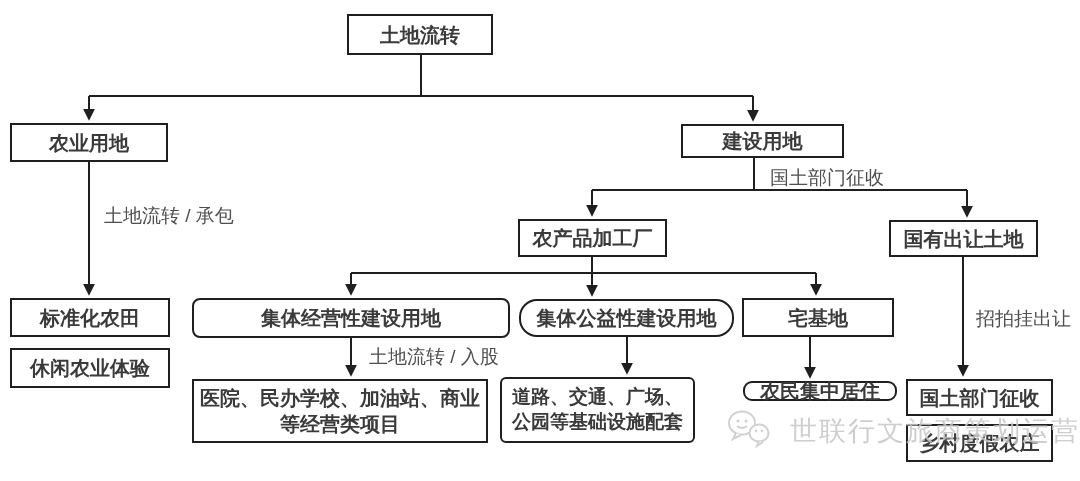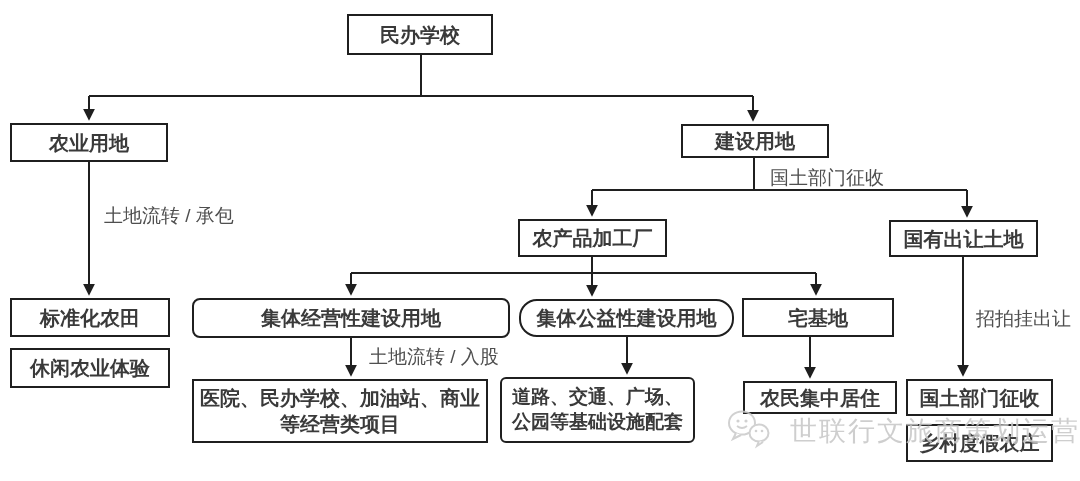--- a/index.html
+++ b/index.html
@@ -95,25 +95,25 @@
       <path d="M816,273 L816,294" marker-end="url(#arrow)"></path>
 
       <path d="M351,338 L351,375" marker-end="url(#arrow)"></path>
       <path d="M627,337 L627,373" marker-end="url(#arrow)"></path>
       <path d="M810,337 L810,377" marker-end="url(#arrow)"></path>
 
       <path d="M963,257 L963,375" marker-end="url(#arrow)"></path>
     </g>
   </svg>
 
-  <div class="node" style="left:347px; top:14px; width:146px; height:41px;">民办学校</div>
+  <div class="node" style="left:347px; top:14px; width:146px; height:41px;">土地流转</div>
 
   <div class="node" style="left:10px; top:123px; width:158px; height:39px;">农业用地</div>
 
-  <div class="node" style="left:681px; top:124px; width:148px; height:34px;">建设用地</div>
+  <div class="node" style="left:681px; top:124px; width:163px; height:34px;">建设用地</div>
 
   <div class="node" style="left:10px; top:298px; width:160px; height:39px;">标准化农田</div>
 
   <div class="node" style="left:10px; top:348px; width:160px; height:40px;">休闲农业体验</div>
 
   <div class="node" style="left:518px; top:219px; width:149px; height:38px;">农产品加工厂</div>
 
   <div class="node" style="left:889px; top:220px; width:149px; height:37px;">国有出让土地</div>
 
   <div class="node" style="left:192px; top:298px; width:318px; height:40px;border-radius:8px;">集体经营性建设用地</div>
@@ -121,21 +121,21 @@
   <div class="node" style="left:519px; top:299px; width:215px; height:38px;border-radius:18px;">集体公益性建设用地</div>
 
   <div class="node" style="left:742px; top:298px; width:152px; height:39px;">宅基地</div>
 
   <div class="node" style="left:192px; top:379px; width:296px; height:64px;">医院、民办学校、加油站、商业
 等经营类项目</div>
 
   <div class="node" style="left:500px; top:377px; width:195px; height:66px; font-size:19px;border-radius:6px;">道路、交通、广场、
 公园等基础设施配套</div>
 
-  <div class="node" style="left:743px; top:381px; width:154px; height:33px;">农民集中居住</div>
+  <div class="node" style="left:743px; top:381px; width:154px; height:20px;border-radius:9px;">农民集中居住</div>
 
   <div class="node" style="left:906px; top:379px; width:147px; height:37px;">国土部门征收</div>
 
   <div class="node" style="left:906px; top:424px; width:147px; height:38px;">乡村度假农庄</div>
 
   <div class="edge-label" style="left:104px; top:203px;">土地流转 / 承包</div>
 
   <div class="edge-label" style="left:770px; top:165px;">国土部门征收</div>
 
   <div class="edge-label" style="left:369px; top:344px;">土地流转 / 入股</div>

